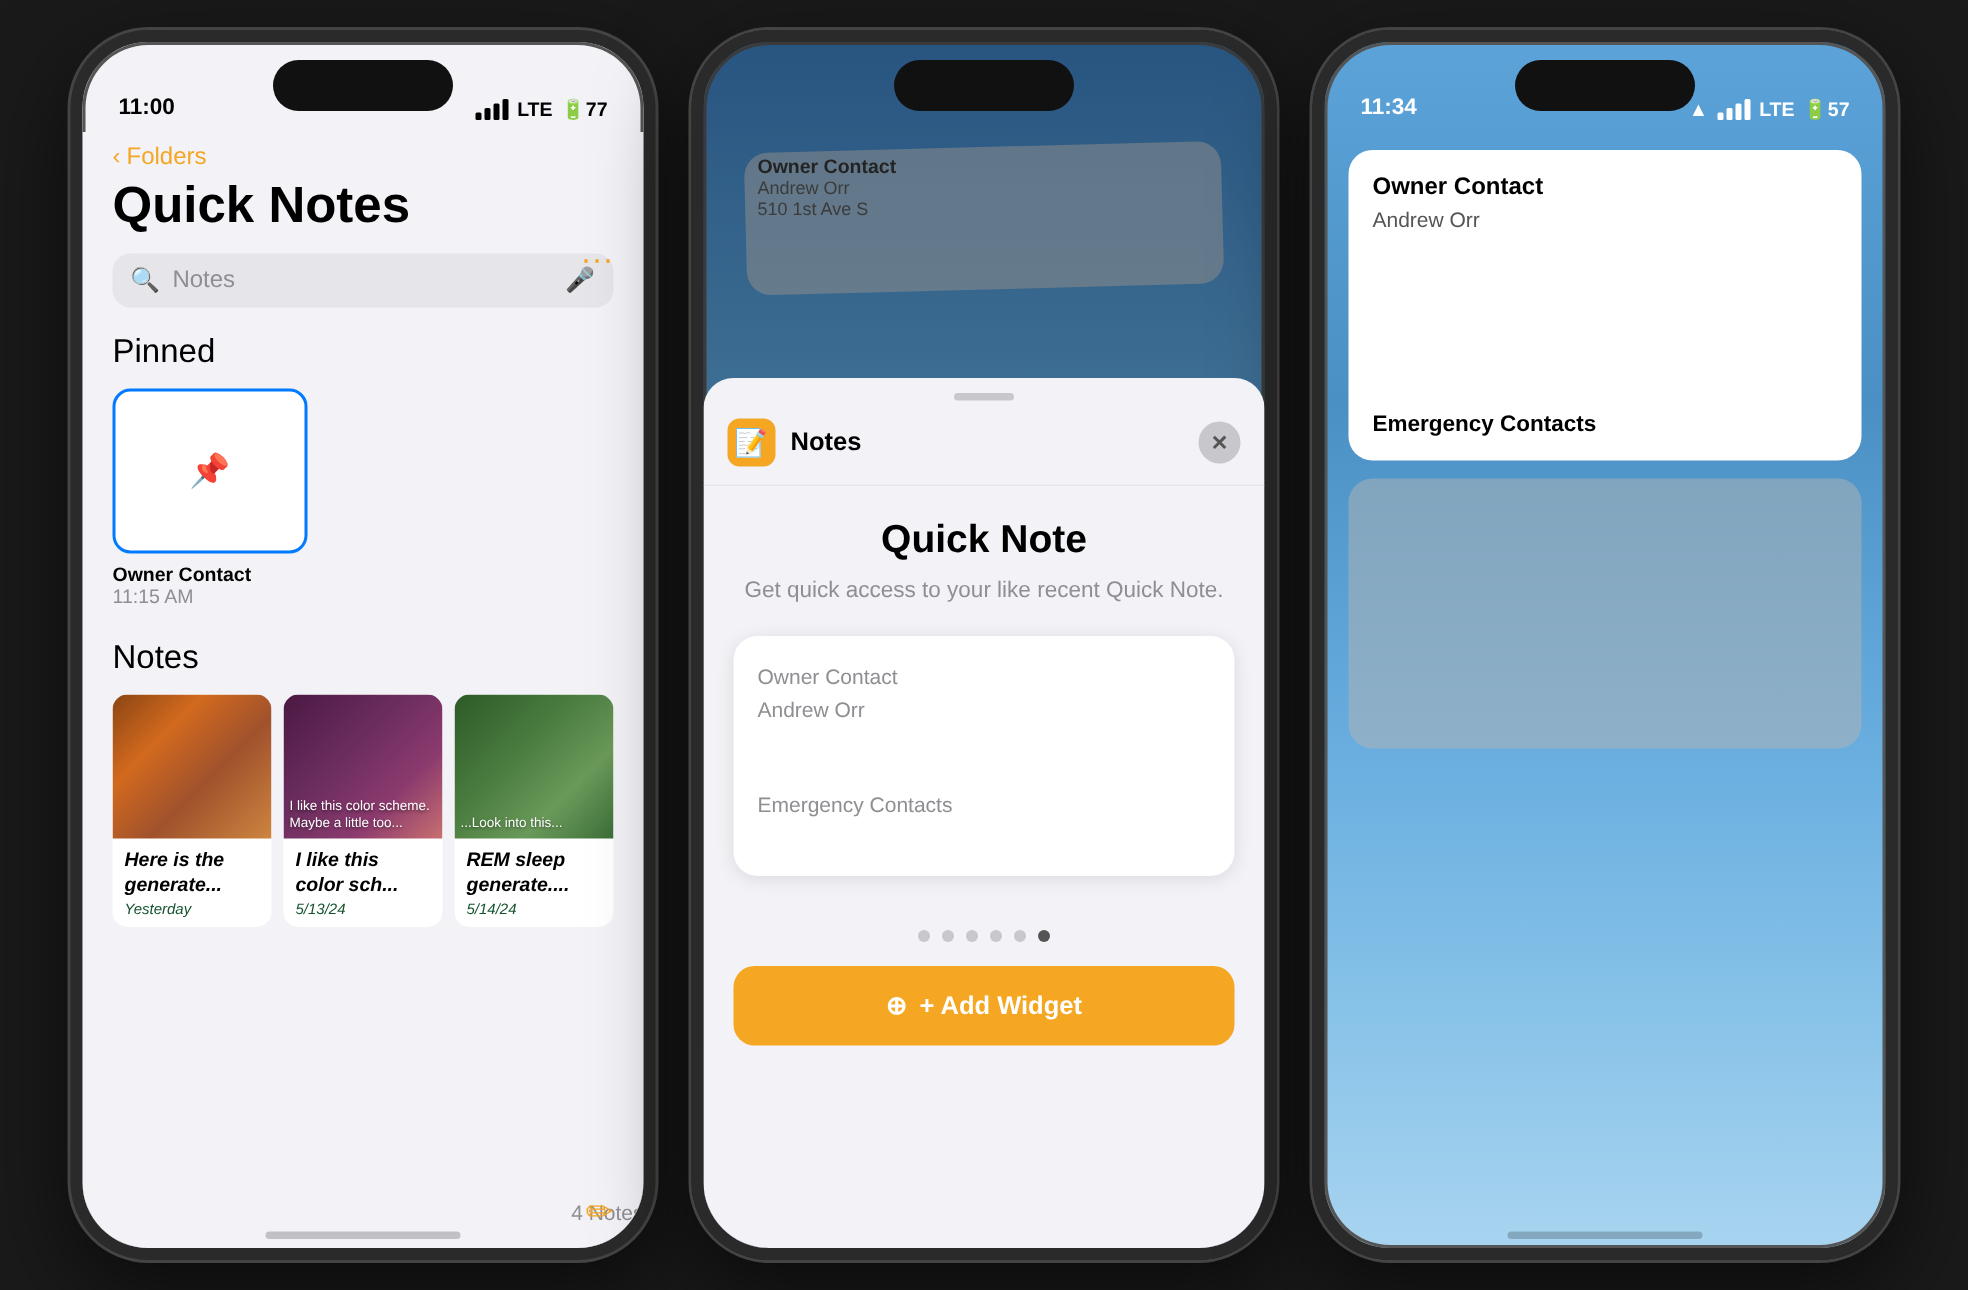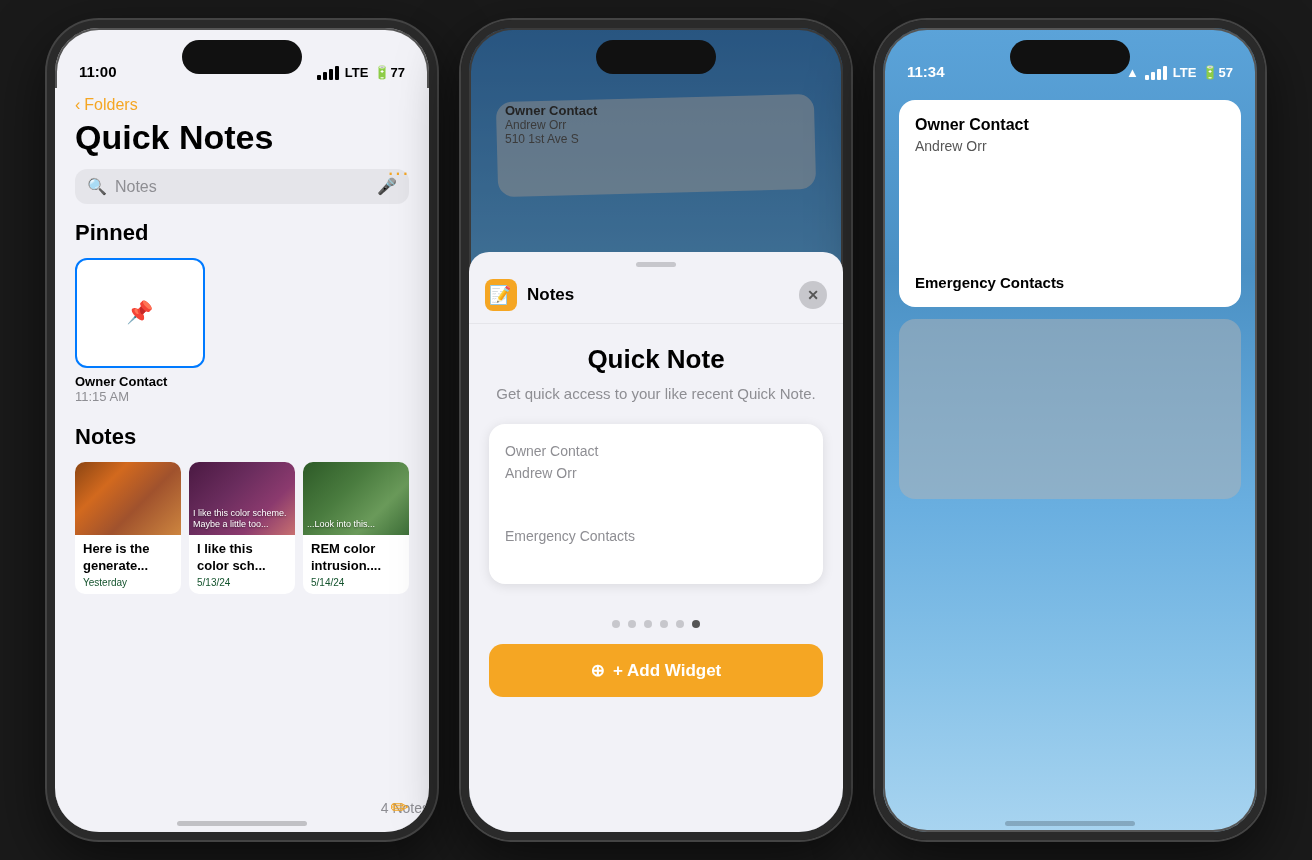--- a/index.html
+++ b/index.html
@@ -122,21 +122,21 @@
     .more-btn {
       position: absolute;
       top: 72px;
       right: 20px;
       color: #f5a623;
       font-size: 22px;
     }
 
     .section-title {
       font-size: 22px;
-      font-weight: 700;
+      font-weight: 400;
       color: #000;
       padding: 0 20px;
       margin-bottom: 12px;
     }
 
     
     .pinned-card {
       width: 130px;
       height: 110px;
       background: #fff;
@@ -182,21 +182,21 @@
 
     .note-card {
       flex: 1;
       border-radius: 10px;
       overflow: hidden;
       background: #fff;
     }
 
     .note-card-img-placeholder {
       width: 100%;
-      height: 73px;
+      height: 96px;
     }
 
     
     .img1 {
       background: linear-gradient(135deg, #8B4513 0%, #D2691E 30%, #A0522D 60%, #CD853F 100%);
     }
 
     
     .img2 {
       background: linear-gradient(135deg, #4a1942 0%, #6b2d5e 40%, #8B3a6e 70%, #c87070 100%);
@@ -204,20 +204,21 @@
     }
 
     
     .img3 {
       background: linear-gradient(135deg, #2d5a27 0%, #4a7c3f 40%, #6a9a5a 70%, #3d6e38 100%);
       position: relative;
     }
 
     .note-card-body {
       padding: 6px 8px;
+      font-style: italic;
     }
 
     .note-card-title {
       font-size: 13px;
       font-weight: 600;
       color: #000;
       line-height: 1.3;
     }
 
     .note-card-date {
@@ -539,21 +540,21 @@
             <div class="note-card-title">I like this color sch...</div>
             <div class="note-card-date">5/13/24</div>
           </div>
         </div>
 
         <div class="note-card">
           <div class="note-card-img-placeholder img3">
             <div class="img2-text">...Look into this...</div>
           </div>
           <div class="note-card-body">
-            <div class="note-card-title">REM color intrusion....</div>
+            <div class="note-card-title">REM sleep generate....</div>
             <div class="note-card-date">5/14/24</div>
           </div>
         </div>
 
       </div>
     </div>
 
     <div class="bottom-bar">
       <span class="notes-count">4 Notes</span>
       <span class="compose-btn">✏</span>

